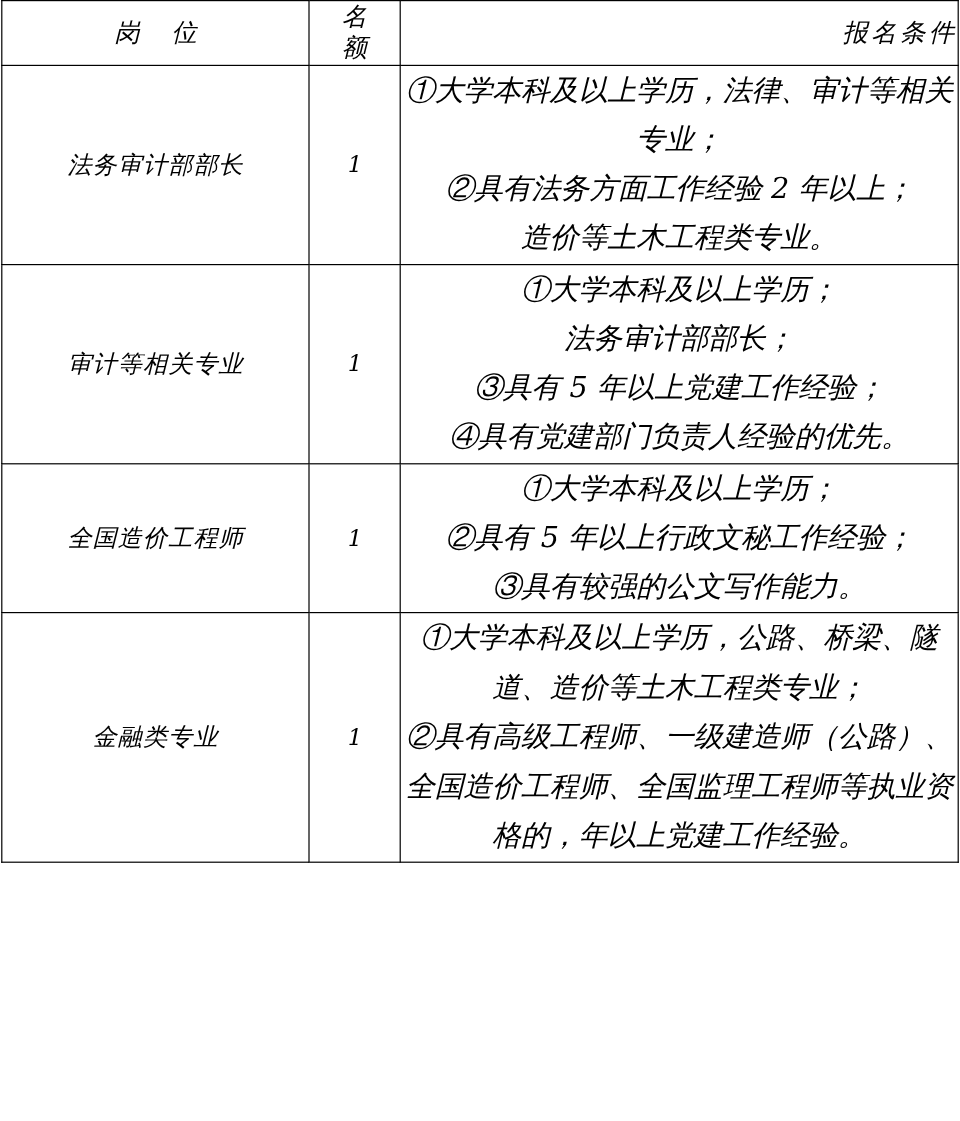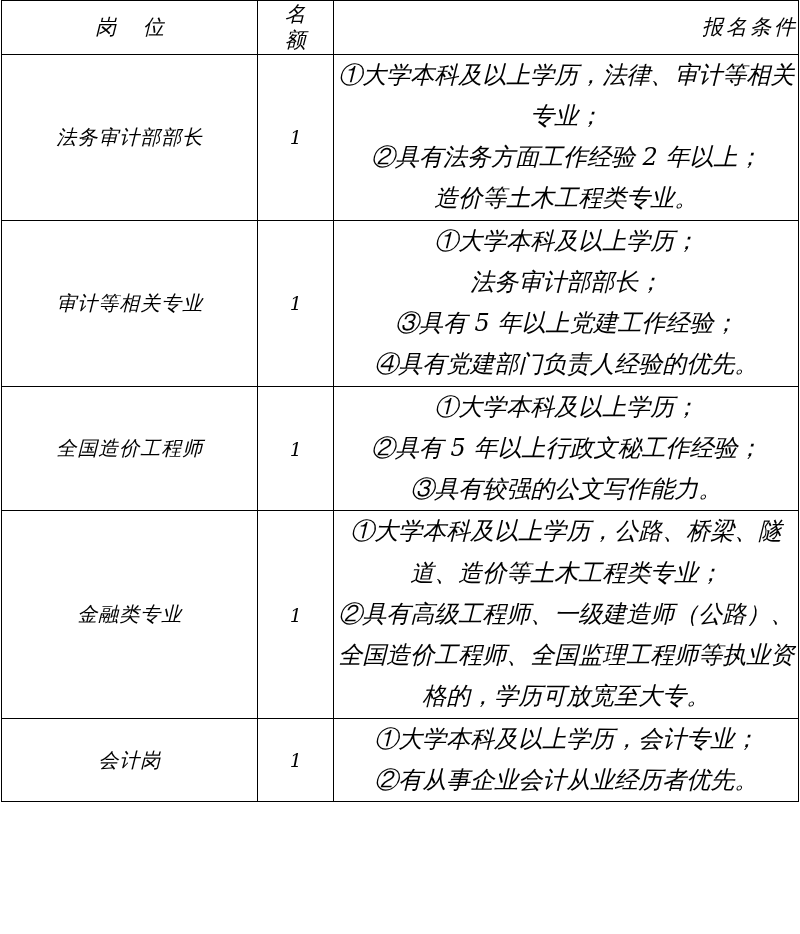--- a/index.html
+++ b/index.html
@@ -129,26 +129,18 @@
           <div class="line">①大学本科及以上学历；</div>
           <div class="line">②具有 5 年以上行政文秘工作经验；</div>
           <div class="line">③具有较强的公文写作能力。</div>
         </td>
       </tr>
       <tr>
         <td class="post-cell">金融类专业</td>
         <td class="num-cell">1</td>
         <td class="cond-cell">
           <div class="line">①大学本科及以上学历，公路、桥梁、隧道、造价等土木工程类专业；</div>
-          <div class="line">②具有高级工程师、一级建造师（公路）、全国造价工程师、全国监理工程师等执业资格的，学历可放宽至大专。</div>
-        </td>
-      </tr>
-      <tr>
-        <td class="post-cell">会计岗</td>
-        <td class="num-cell">1</td>
-        <td class="cond-cell">
-          <div class="line">①大学本科及以上学历，会计专业；</div>
-          <div class="line">②有从事企业会计从业经历者优先。</div>
+          <div class="line">②具有高级工程师、一级建造师（公路）、全国造价工程师、全国监理工程师等执业资格的，年以上党建工作经验。</div>
         </td>
       </tr>
     </tbody>
   </table>
 </div>
 
 </body></html>

